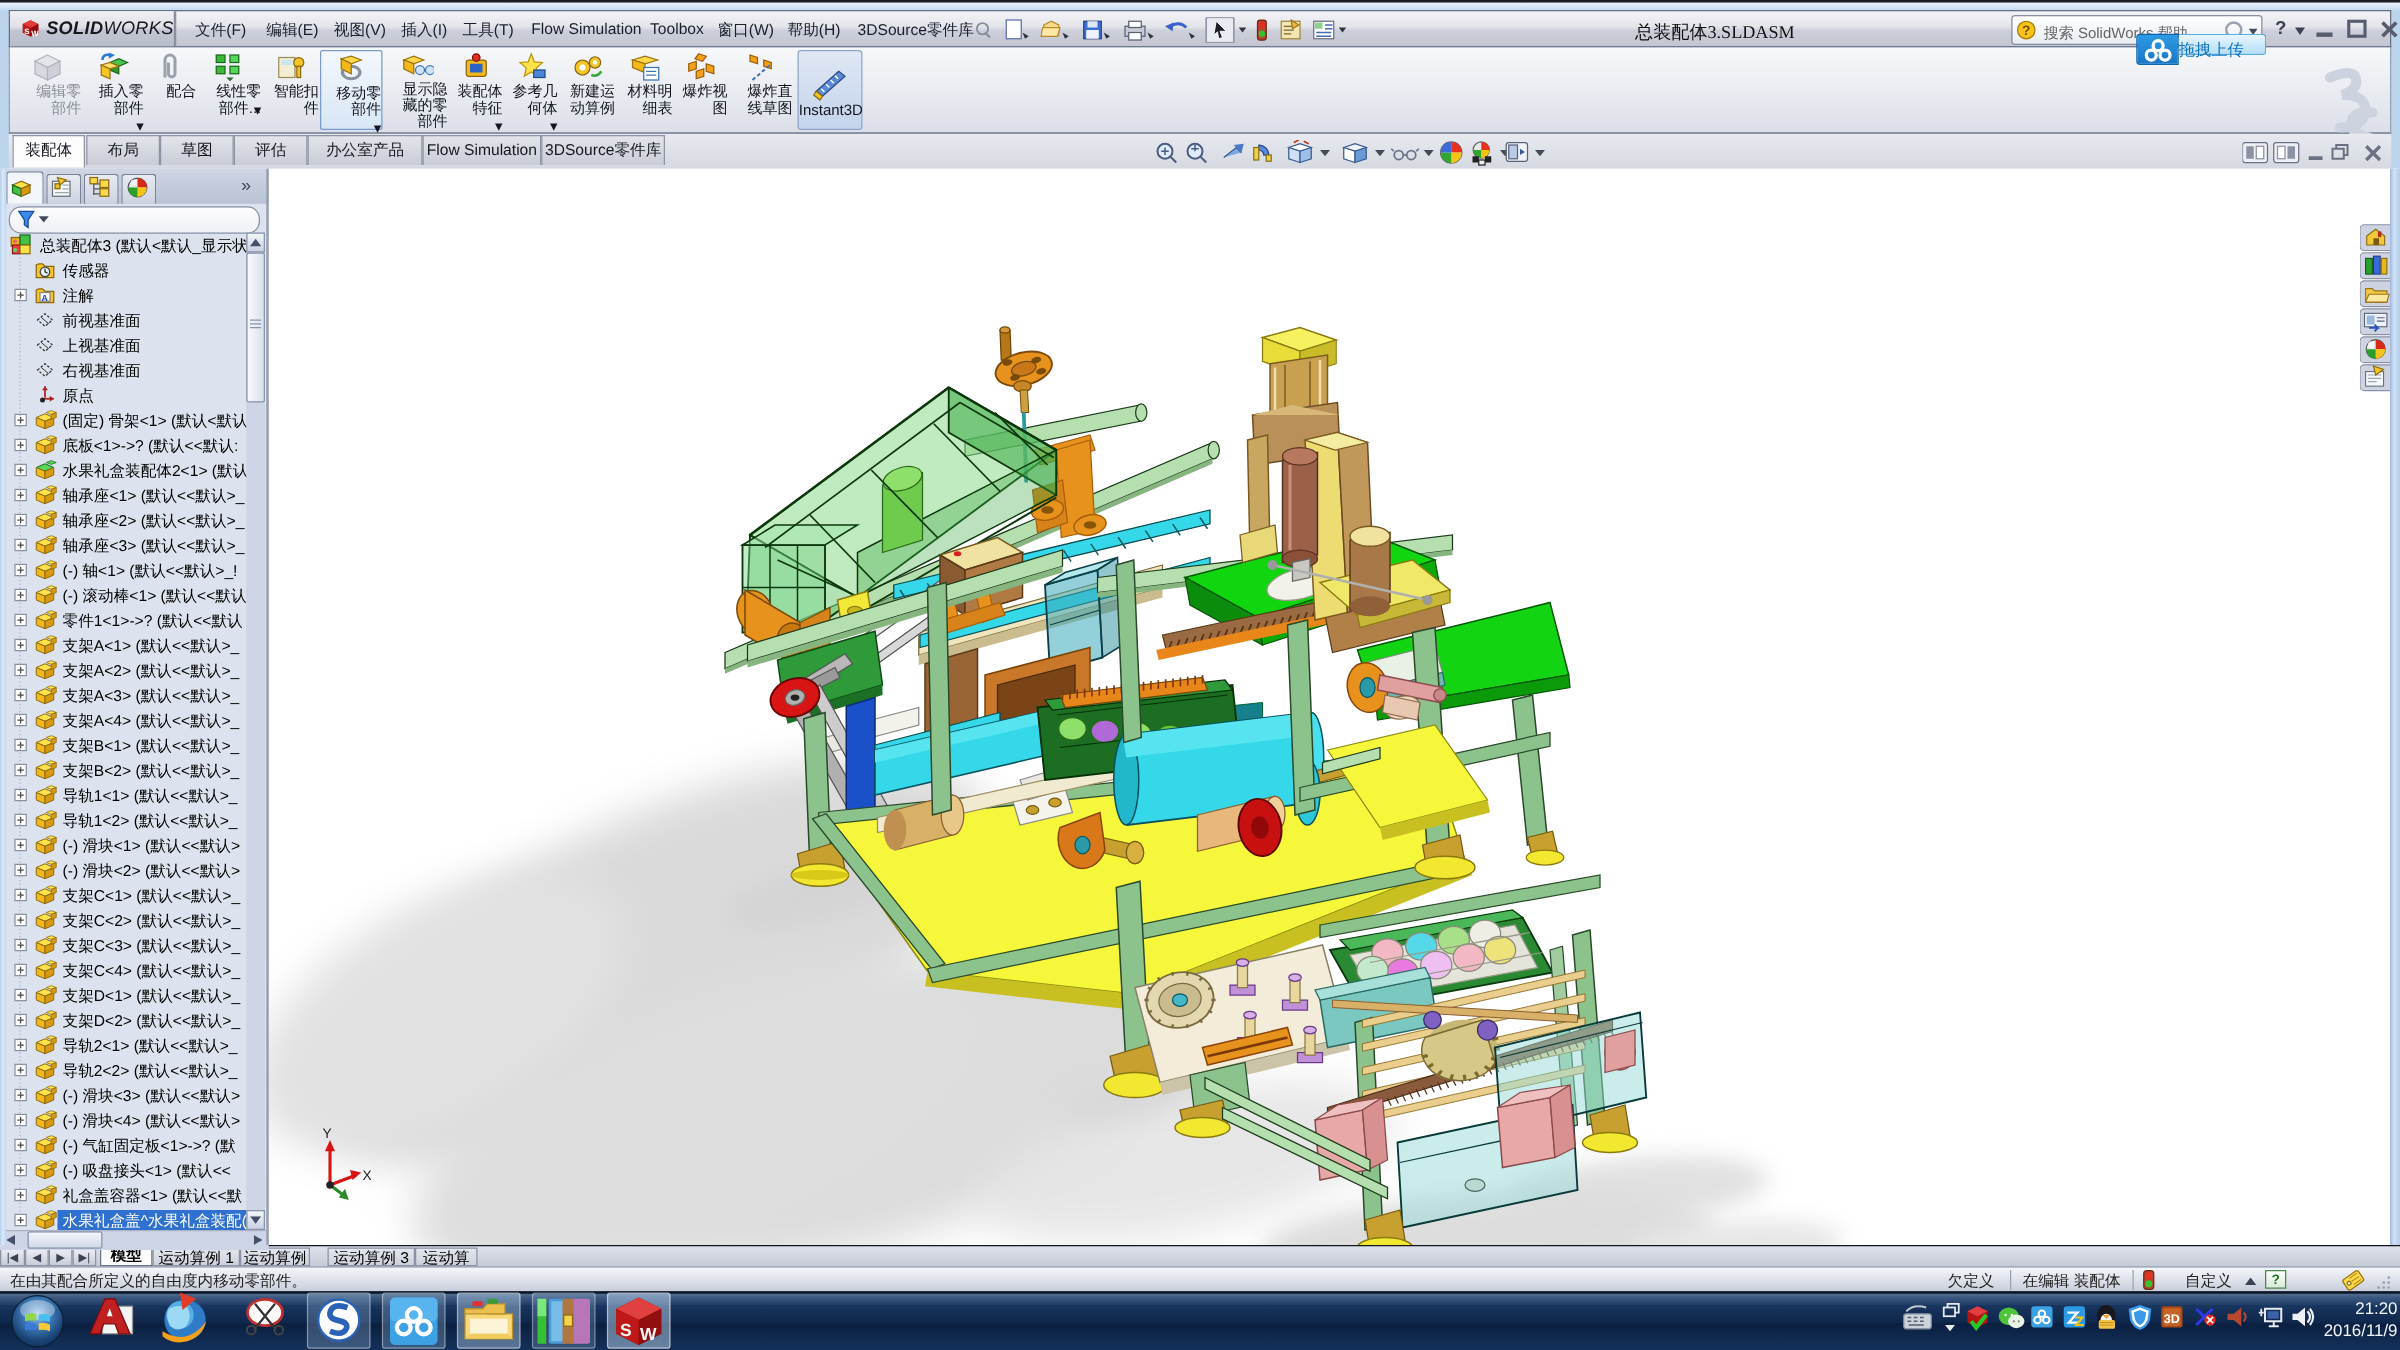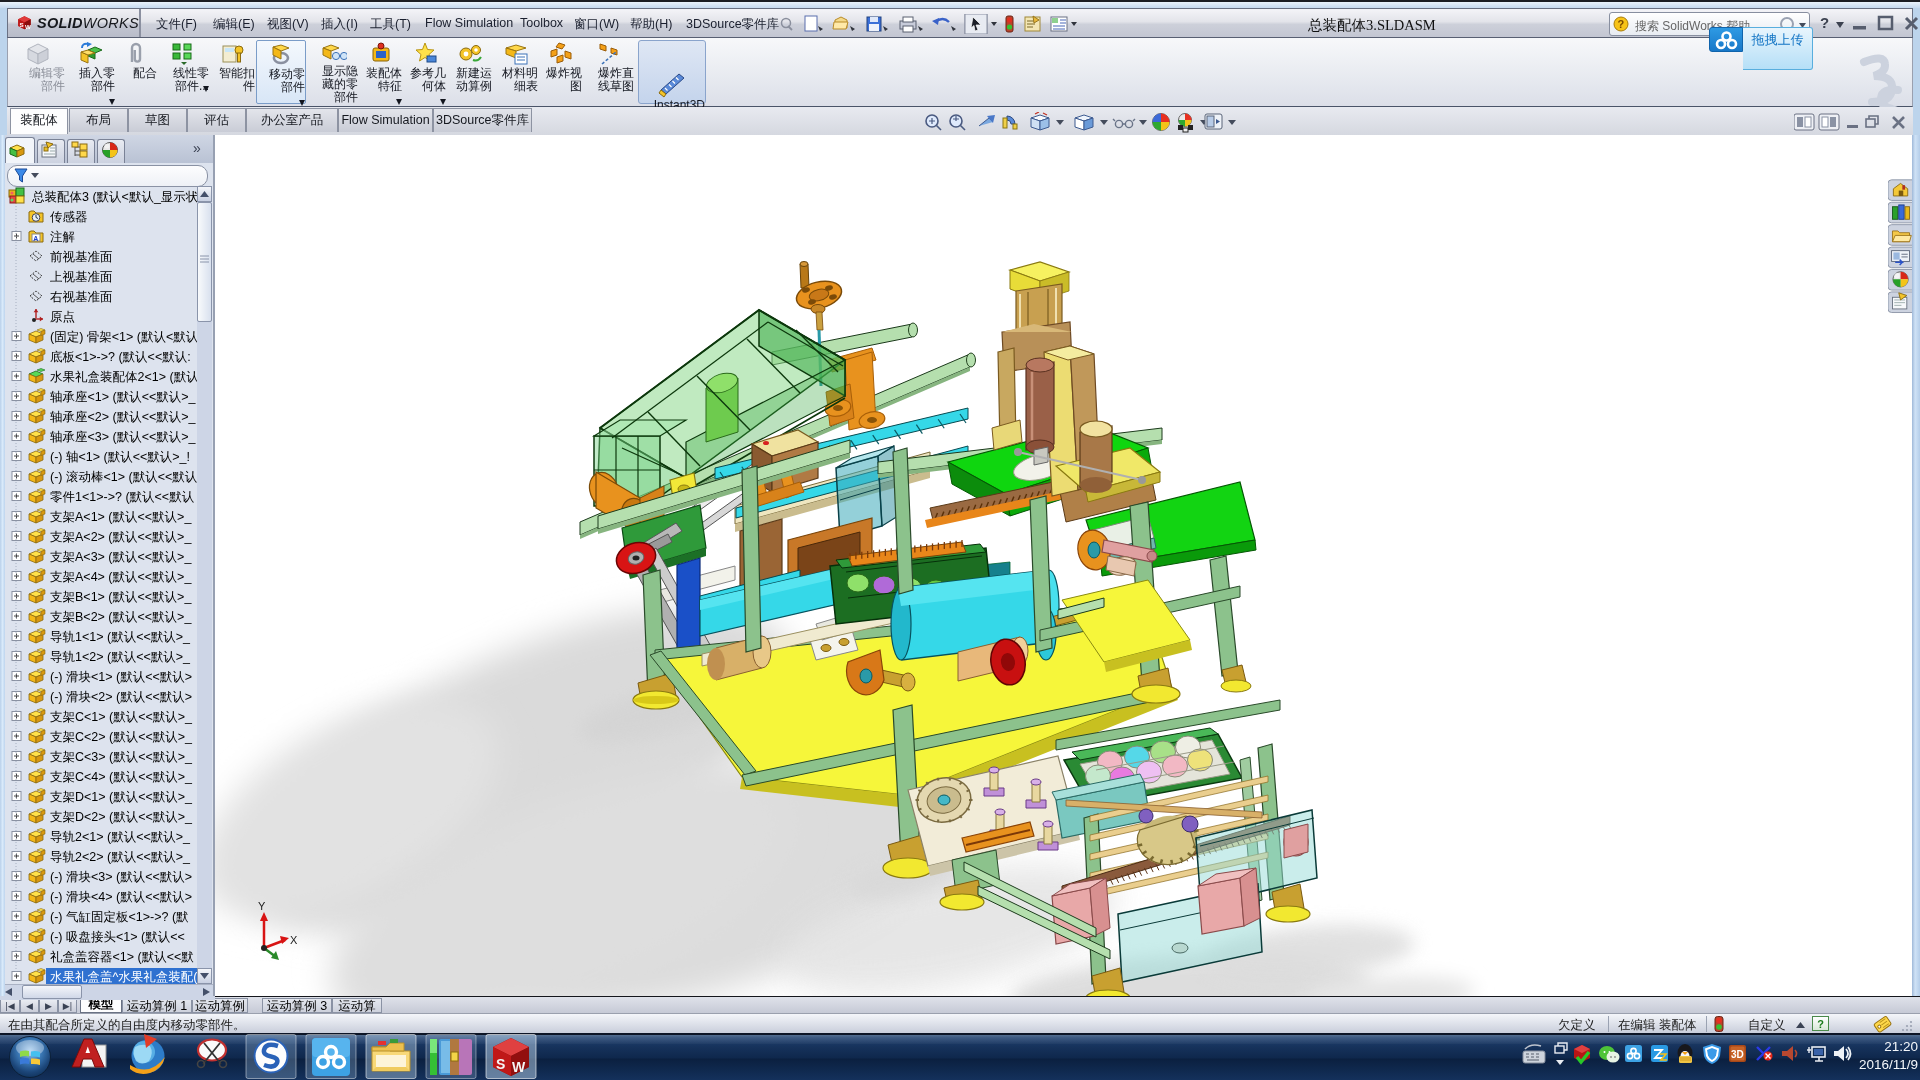--- a/index.html
+++ b/index.html
@@ -244,21 +244,21 @@
     <div class="rbtn" style="left:576px;width:50px">
       <svg class="ric" width="26" height="24" viewBox="0 0 26 24">
           <g fill="#f4a018" stroke="#9a5c08">
             <polygon points="4,2 10,4 10,9 4,7"></polygon>
             <polygon points="15,6 21,8 21,13 15,11"></polygon>
           </g>
           <path d="M6 22 L20 10" stroke="#3c72b8" stroke-width="1.6" stroke-dasharray="3 2"></path>
         </svg>
       爆炸直<br>线草图
     </div>
-    <div class="rbtn" style="left:630px;width:68px;background:linear-gradient(#dfe7f4,#c4d4ec);border:1px solid #8aa4cc;border-radius:3px;padding-top:29px">
+    <div class="rbtn" style="left:630px;width:52px;background:linear-gradient(#dfe7f4,#c4d4ec);border:1px solid #8aa4cc;border-radius:3px;padding-top:12px">
       <svg class="ric" width="30" height="26" viewBox="0 0 30 26">
           <polygon points="4,18 22,2 27,6 9,22" fill="#5a8ad8" stroke="#2a4a88"></polygon>
           <path d="M8 16 l2.5 2.5 M12 12.5 l2.5 2.5 M15.5 9 l2.5 2.5 M19 5.5 l2.5 2.5" stroke="#fff" stroke-width="1.2"></path>
           <polygon points="4,18 9,22 7,25 2,21" fill="#f4c428" stroke="#8a6a10"></polygon>
         </svg>
       Instant3D
     </div>
   </div>
 
   <svg class="abs" style="left:1838px;top:52px" width="78" height="86" viewBox="0 0 78 86">
@@ -269,21 +269,21 @@
   </svg>
 
   <div class="abs" style="left:1709px;top:27px;width:104px;height:25px;z-index:12">
     <div class="abs" style="left:0;top:0;width:34px;height:25px;background:linear-gradient(#2e9ae4,#1878c8);border:1px solid #1064ac;border-radius:3px 0 0 3px">
       <svg class="abs" style="left:5px;top:3px" width="24" height="19" viewBox="0 0 24 19">
         <circle cx="6" cy="13" r="4" fill="none" stroke="#fff" stroke-width="2.6"></circle>
         <circle cx="17" cy="13" r="4" fill="none" stroke="#fff" stroke-width="2.6"></circle>
         <circle cx="11.5" cy="5.5" r="4" fill="none" stroke="#fff" stroke-width="2.6"></circle>
       </svg>
     </div>
-    <div class="abs" style="left:34px;top:0;width:70px;height:43px;background:linear-gradient(#e8f5fd,#b5dff7);border:1px solid #58aede;border-left:none;border-radius:0 3px 3px 0;font-size:13px;color:#1274c4;text-align:center;line-height:24px">拖拽上传</div>
+    <div class="abs" style="left:34px;top:0;width:70px;height:17px;background:linear-gradient(#e8f5fd,#b5dff7);border:1px solid #58aede;border-left:none;border-radius:0 3px 3px 0;font-size:13px;color:#1274c4;line-height:24px">拖拽上传</div>
   </div>
   <div class="abs" id="tabrow">
     <span class="cmtab active" style="left:3px;width:58px;text-align:center;padding:0">装配体</span>
     <span class="cmtab" style="left:62px;width:59px;text-align:center;padding:0">布局</span>
     <span class="cmtab" style="left:121px;width:59px;text-align:center;padding:0">草图</span>
     <span class="cmtab" style="left:180px;width:59px;text-align:center;padding:0">评估</span>
     <span class="cmtab" style="left:239px;width:92px;text-align:center;padding:0">办公室产品</span>
     <span class="cmtab" style="left:331px;width:95px;text-align:center;padding:0">Flow Simulation</span>
     <span class="cmtab" style="left:426px;width:99px;text-align:center;padding:0">3DSource零件库</span>
 

